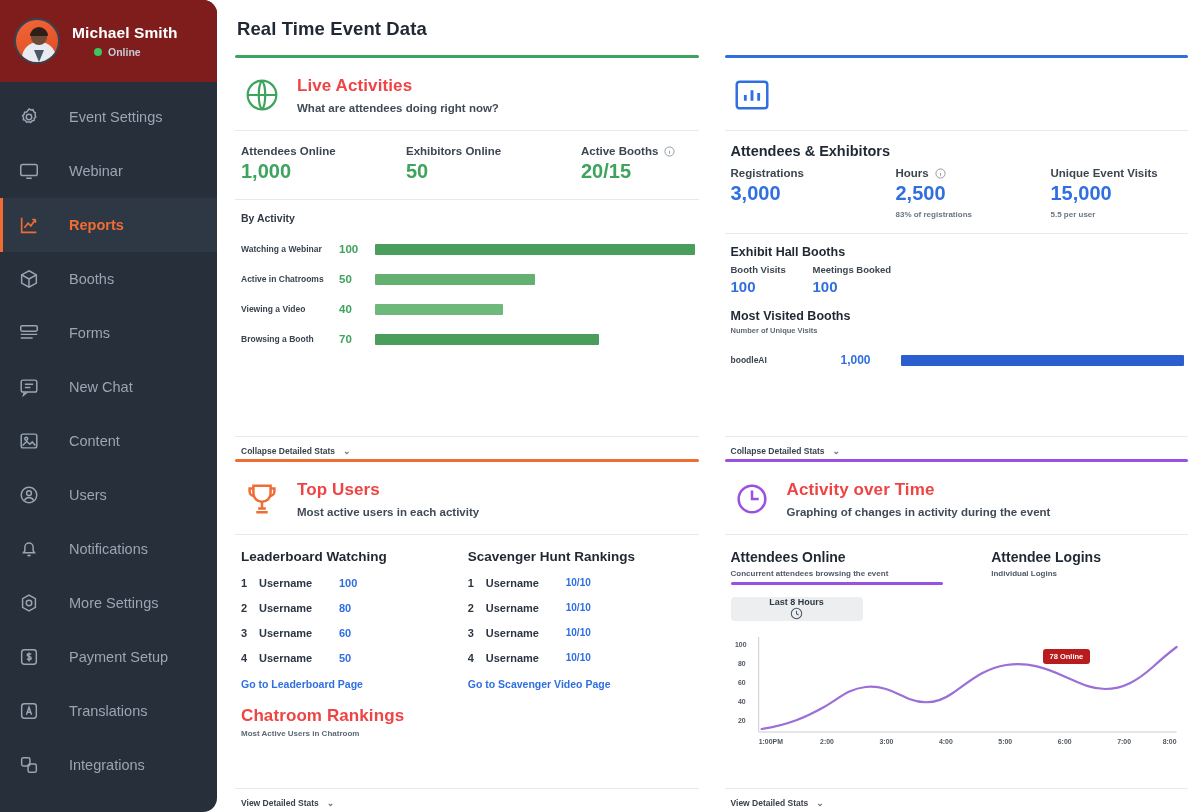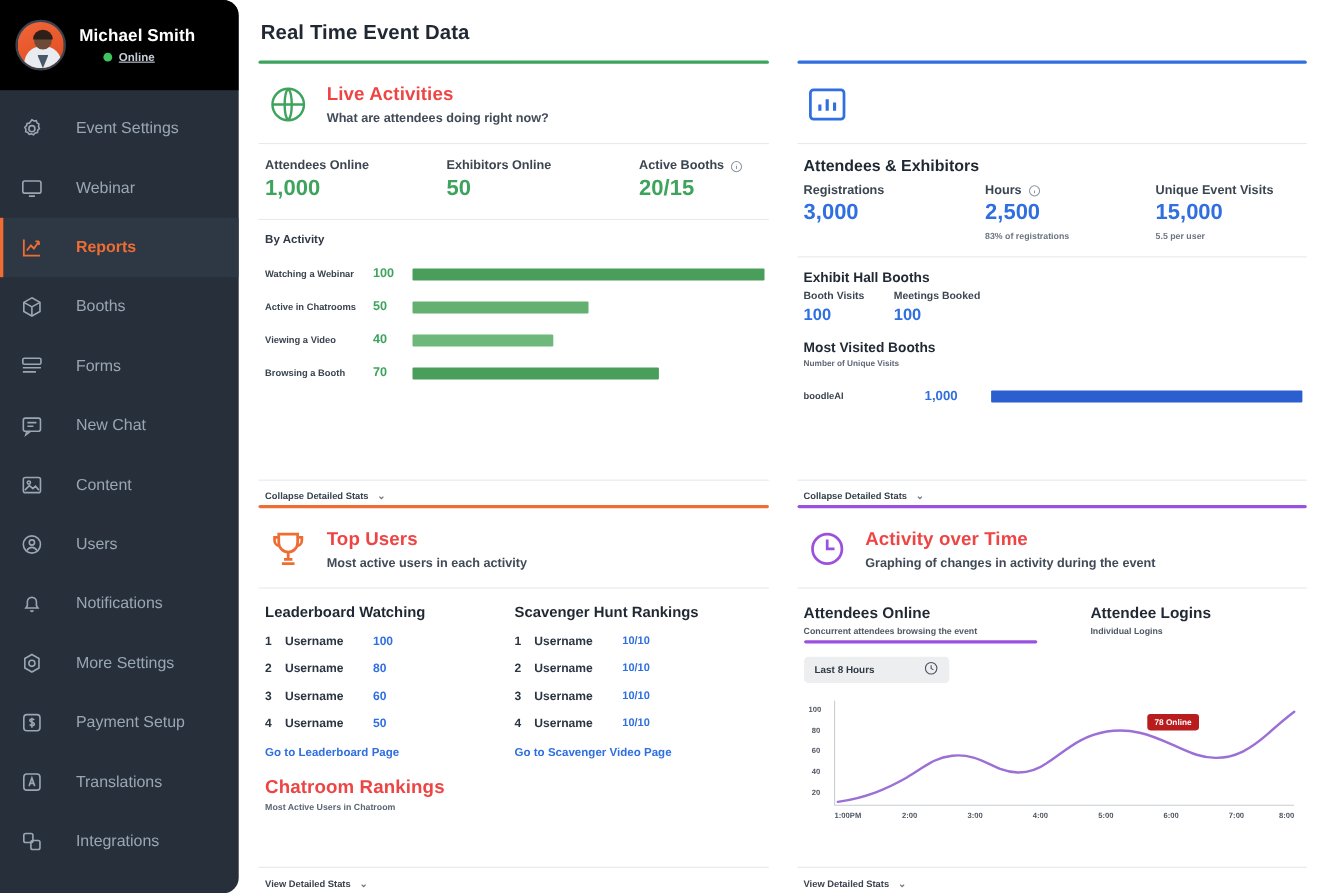--- a/index.html
+++ b/index.html
@@ -16,21 +16,21 @@
     width: 217px;
     height: 812px;
     background: #262f3a;
     border-radius: 0 14px 14px 0;
     flex: 0 0 217px;
     position: relative;
     overflow: hidden;
   }
   .profile {
     height: 82px;
-    background: #000000;
+    background: #7f1d1d;
     display: flex;
     align-items: center;
     padding: 0 14px;
     gap: 12px;
   }
   .avatar {
     width: 46px; height: 46px;
     border-radius: 50%;
     background: linear-gradient(160deg,#f0663a 0%,#e8572c 55%,#d94a22 100%);
     position: relative;
@@ -74,21 +74,21 @@
     white-space: nowrap;
   }
   .profile-status {
     display: flex; align-items: center; gap: 6px;
     padding-left: 22px;
   }
   .dot-online {
     width: 8px; height: 8px; border-radius: 50%;
     background: #3fc45f; flex: 0 0 8px;
   }
-  .status-label { color: #c4ccd6; font-size: 10.5px; font-weight: bold; text-decoration: underline; }
+  .status-label { color: #c4ccd6; font-size: 10.5px; font-weight: bold; }
 
   .nav { padding-top: 8px; }
   .nav-item {
     height: 54px;
     display: flex;
     align-items: center;
     gap: 29px;
     padding-left: 18px;
     color: #9aa6b4;
     font-size: 14.5px;
@@ -222,20 +222,21 @@
   .chart-h-rule { height: 2.5px; background: #9b51e0; margin-top: 4px; width: 212px; border-radius: 2px; }
   .range-pill {
     margin: 12px 0 0 6px;
     background: #eceef0;
     border-radius: 4px;
     width: 132px; height: 24px;
     display: flex; align-items: center; justify-content: space-between;
     padding: 0 10px;
     font-size: 9px; font-weight: bold; color: #2f3943;
     cursor: pointer;
+    flex-direction: column;
   }
   .chart-wrap { padding: 8px 4px 0 4px; flex: 1; min-height: 0; position: relative; }
   .chart-wrap svg { display: block; width: 100%; height: 118px; }
   .tooltip-box {
     position: absolute;
     background: #b91c1c;
     color: #ffffff;
     font-size: 7.5px;
     font-weight: bold;
     padding: 3px 7px;

